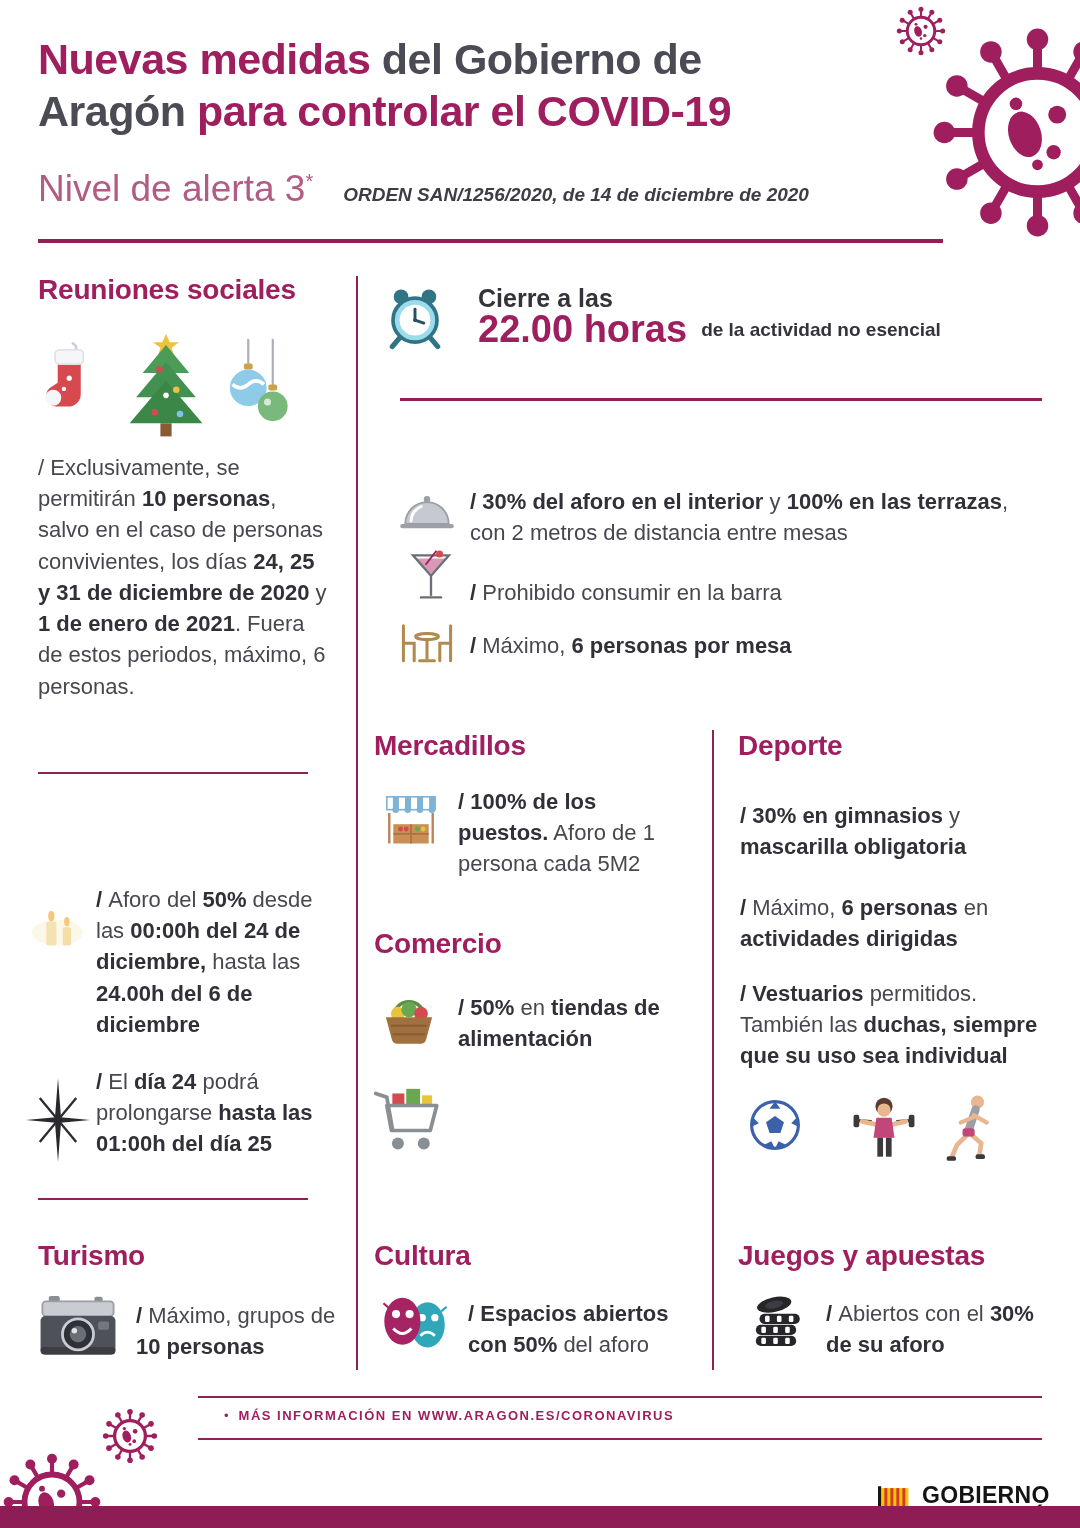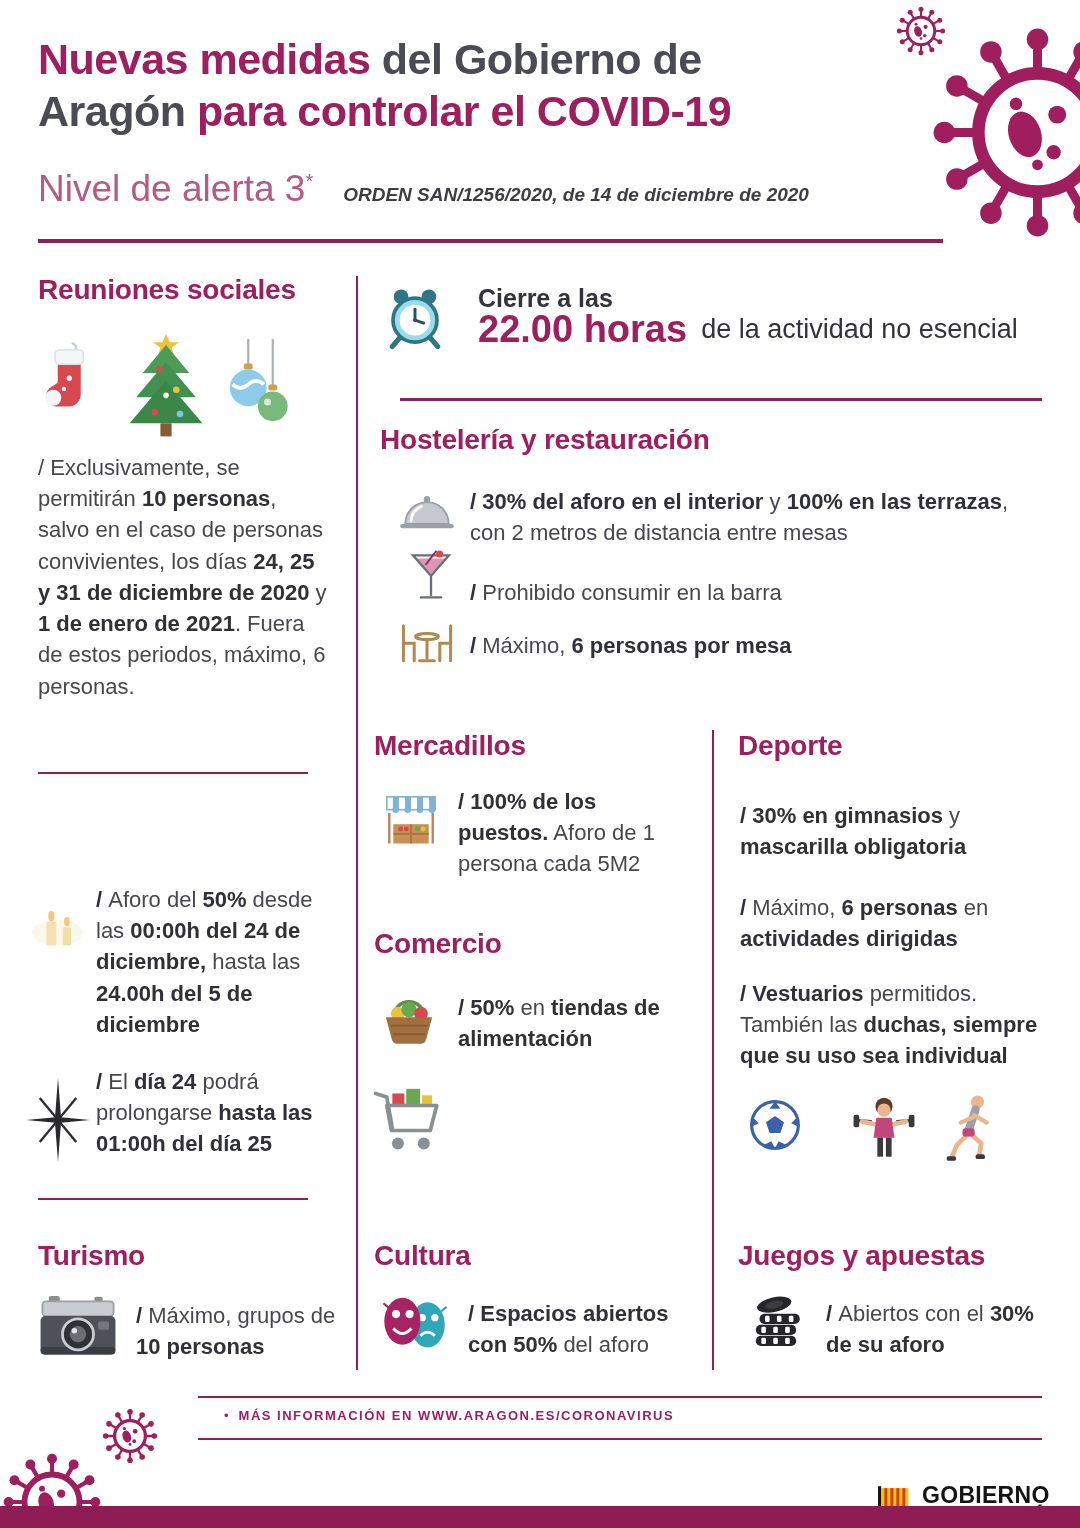--- a/index.html
+++ b/index.html
@@ -12,21 +12,21 @@
   .alert { font-size:37px; color:#b25b84; font-weight:500; }
   .alert sup { font-size:20px; color:#b25b84; }
   .order { font-size:19px; font-style:italic; font-weight:700; color:#3d3d45; }
   .rule { background:#8e2155; }
   .sec-h { font-size:28px; font-weight:800; color:#9e1e5e; letter-spacing:-0.2px; }
   .body { font-size:22px; line-height:1.42; color:#47474f; }
   .b { font-weight:700; color:#303038; }
   .acc { color:#9e1e5e; }
   .cierre-l1 { font-size:25px; font-weight:800; color:#33333b; }
   .cierre-time { font-size:38px; font-weight:800; color:#9e1e5e; }
-  .cierre-l2 { font-size:27px; font-weight:400; color:#33333b; }
+  .cierre-l2 { font-size:19px; font-weight:700; color:#33333b; }
   .footer-info { font-size:13px; letter-spacing:1.5px; color:#9e1e5e; font-weight:600; white-space:nowrap;text-align:center; }
   .footer-info .b { color:#9e1e5e; font-weight:800; }
   .footer-bullet { font-size:13px; color:#9e1e5e; margin-right:10px; }
   .logo-text { font-size:23px; font-weight:800; color:#141414; line-height:0.98; letter-spacing:0.3px; }
   .bottom-bar { background:#8e1d55; }
 </style>
 </head>
 <body>
 
 <div class="page">
@@ -136,21 +136,21 @@
   <div class="abs rule" style="left:38px; top:772px; width:270px; height:2px;"></div>
 
 
   <svg class="abs" style="left:28px; top:905px; width:64px; height:48px;" viewBox="0 0 70 52" opacity="0.65">
     <ellipse cx="32" cy="30" rx="28" ry="14" fill="#f8ecc8" opacity="0.6"></ellipse>
     <rect x="20" y="18" width="11" height="26" rx="2" fill="#f0d48a"></rect>
     <rect x="38" y="24" width="9" height="20" rx="2" fill="#eecb74"></rect>
     <ellipse cx="25.5" cy="12" rx="3.5" ry="6" fill="#f2a93c"></ellipse>
     <ellipse cx="42.5" cy="18" rx="3" ry="5" fill="#f2a93c"></ellipse>
   </svg>
-  <p class="abs body" style="left:96px; top:884px; width:238px;"><span class="b">/ </span><span>Aforo del </span><span class="b">50%</span><span>  desde las </span><span class="b">00:00h del 24 de diciembre,</span><span> hasta las </span><span class="b">24.00h del 5 de diciembre</span></p>
+  <p class="abs body" style="left:96px; top:884px; width:238px;"><span class="b">/ </span><span>Aforo del </span><span class="b">50%</span><span>  desde las </span><span class="b">00:00h del 24 de diciembre,</span><span> hasta las </span><span class="b">24.00h del 6 de diciembre</span></p>
 
   <svg class="abs" style="left:26px; top:1078px; width:64px; height:84px;" viewBox="0 0 70 92">
     <polygon points="35,0 38.5,46 35,92 31.5,46" fill="#2a2a2e"></polygon>
     <polygon points="0,46 35,42.8 70,46 35,49.2" fill="#2a2a2e"></polygon>
     <line x1="15" y1="22" x2="55" y2="70" stroke="#2a2a2e" stroke-width="2.5"></line>
     <line x1="55" y1="22" x2="15" y2="70" stroke="#2a2a2e" stroke-width="2.5"></line>
   </svg>
   <p class="abs body" style="left:96px; top:1066px; width:238px;"><span class="b">/ </span><span>El </span><span class="b">día 24</span><span> podrá prolongarse </span><span class="b">hasta las 01:00h del día 25</span></p>
 
   <div class="abs rule" style="left:38px; top:1198px; width:270px; height:2px;"></div>
@@ -180,21 +180,20 @@
     <line x1="45" y1="48" x2="57" y2="52" stroke="#24525e" stroke-width="4" stroke-linecap="round"></line>
     <circle cx="45" cy="48" r="2.5" fill="#24525e"></circle>
   </svg>
   <div class="abs cierre-l1" style="left:478px; top:284px;">Cierre a las</div>
   <div class="abs" style="left:478px; top:308px; display:flex; align-items:center; gap:14px;">
     <span class="cierre-time">22.00 horas</span>
     <span class="cierre-l2">de la actividad no esencial</span>
   </div>
   <div class="abs rule" style="left:400px; top:398px; width:642px; height:3px;"></div>
 
-  <div class="abs sec-h" style="left:380px; top:424px;">Hostelería y restauración</div>
 
   <svg class="abs" style="left:398px; top:490px; width:58px; height:46px;" viewBox="0 0 80 62">
     <circle cx="40" cy="12" r="4.5" fill="#9aa0a6"></circle>
     <path d="M10 46 a30 30 0 0 1 60 0 z" fill="#c6cad0" stroke="#9aa0a6" stroke-width="2.5"></path>
     <path d="M18 42 a23 23 0 0 1 14 -20" fill="none" stroke="#ffffff" stroke-width="4" stroke-linecap="round"></path>
     <rect x="3" y="46" width="74" height="6" rx="3" fill="#9aa0a6"></rect>
   </svg>
   <p class="abs body" style="left:470px; top:486px; width:578px;"><span class="b">/ </span><span class="b">30% del aforo en el interior</span><span> y </span><span class="b">100% en las terrazas</span><span>, con 2 metros de distancia entre mesas</span></p>
 
   <svg class="abs" style="left:410px; top:545px; width:42px; height:66px;" viewBox="0 0 54 74">

